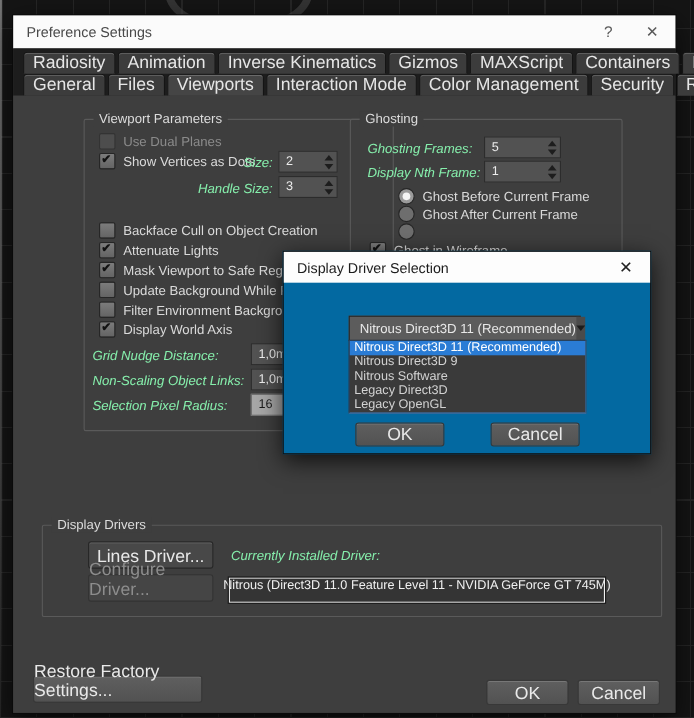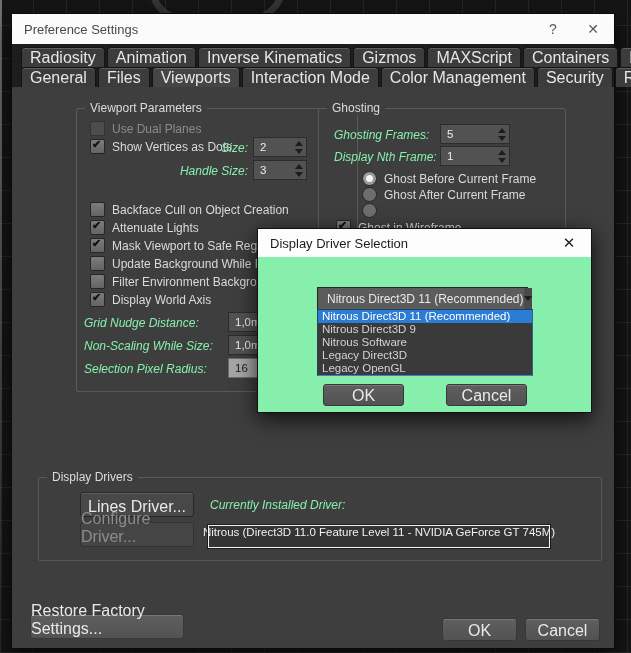--- a/index.html
+++ b/index.html
@@ -78,21 +78,21 @@
     border-radius:3px;color:#e9e9e9;font-size:16px;display:flex;align-items:flex-end;
     justify-content:center;cursor:default;box-shadow:inset 0 1px 0 #777;}
   .btn.dark{background:#484848;box-shadow:inset 0 1px 0 #5f5f5f;border-color:#272727;}
   .btn.disabled{color:#8d8d8d;background:#454545;box-shadow:none;border-color:#333;}
 
   .driver-field{position:absolute;background:#343434;border:1px solid #f2f2f2;
     outline:1px solid #1c1c1c;color:#f0f0f0;font-size:11.5px;display:flex;align-items:flex-start;
     justify-content:center;white-space:nowrap;}
 
   
-  .dialog{position:absolute;left:257px;top:228px;width:333px;height:183px;background:#86efac;
+  .dialog{position:absolute;left:257px;top:228px;width:333px;height:183px;background:#0369a1;
     border:1px solid #111;box-shadow:0 6px 20px rgba(0,0,0,.75);z-index:50;}
   .dlg-titlebar{position:absolute;left:0;top:0;width:100%;height:28px;background:#fdfdfd;
     display:flex;align-items:center;color:#1c1c1c;font-size:13px;}
   .dlg-titlebar .title{margin-left:12px;}
   .dlg-close{position:absolute;right:8px;top:0;height:28px;width:28px;display:flex;
     align-items:center;justify-content:center;color:#222;font-size:15px;cursor:default;}
   .dropdown{position:absolute;left:59px;top:58px;width:209px;height:21px;background:#5c5c5c;
     border:1px solid #262626;display:flex;align-items:center;cursor:default;}
   .dd-value{flex:1;padding-left:9px;color:#e8e8e8;font-size:12px;white-space:nowrap;}
   .dd-arrow{width:19px;height:100%;background:#4b4b4b;display:flex;align-items:center;
@@ -193,21 +193,21 @@
     </div>
     <div class="row" style="left:78px;top:205px;">
       <span class="cb checked"></span>
       <span class="cb-label">Display World Axis</span>
     </div>
 
     <div class="lbl" style="left:72px;top:229px;">Grid Nudge Distance:</div>
     <div class="field" style="left:216px;top:225px;width:42px;">
       <span>1,0m</span>
     </div>
-    <div class="lbl" style="left:72px;top:252px;">Non-Scaling While Size:</div>
+    <div class="lbl" style="left:72px;top:252px;">Non-Scaling Object Links:</div>
     <div class="field" style="left:216px;top:248px;width:42px;">
       <span>1,0m</span>
     </div>
     <div class="lbl" style="left:72px;top:275px;">Selection Pixel Radius:</div>
     <div class="field light" style="left:216px;top:271px;width:34px;">
       <span>16</span>
     </div>
 
     <div class="groupbox" style="left:306px;top:21px;width:246px;height:148px;">
       <span class="gb-title">Ghosting</span>

